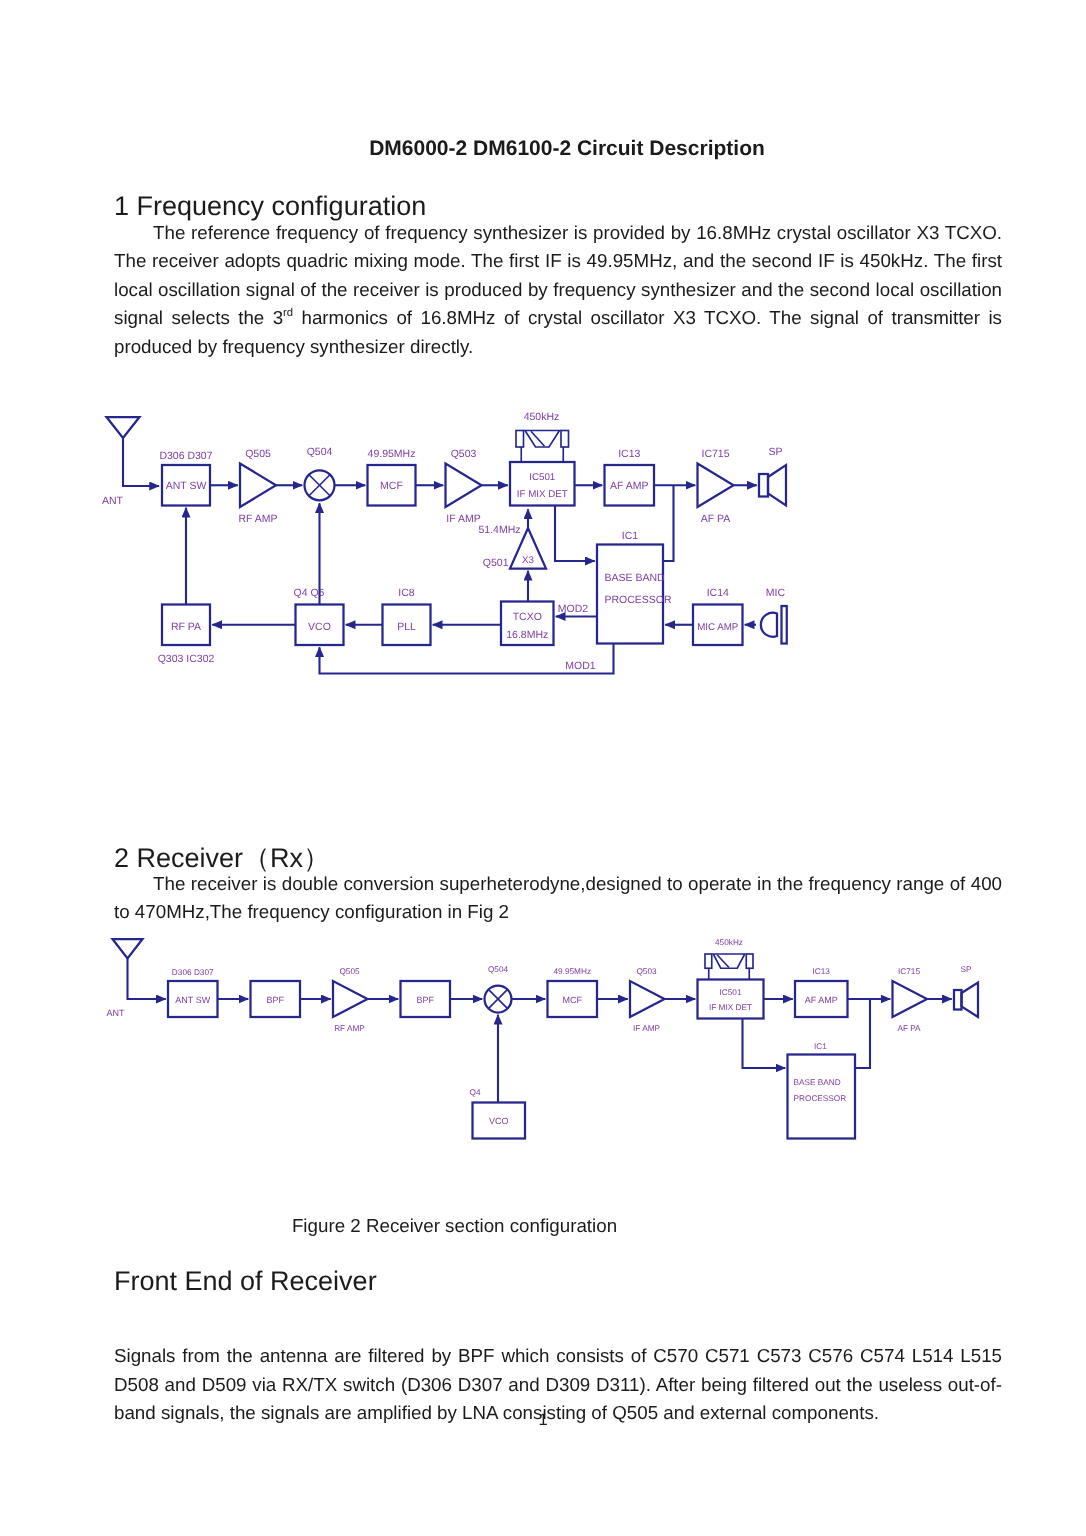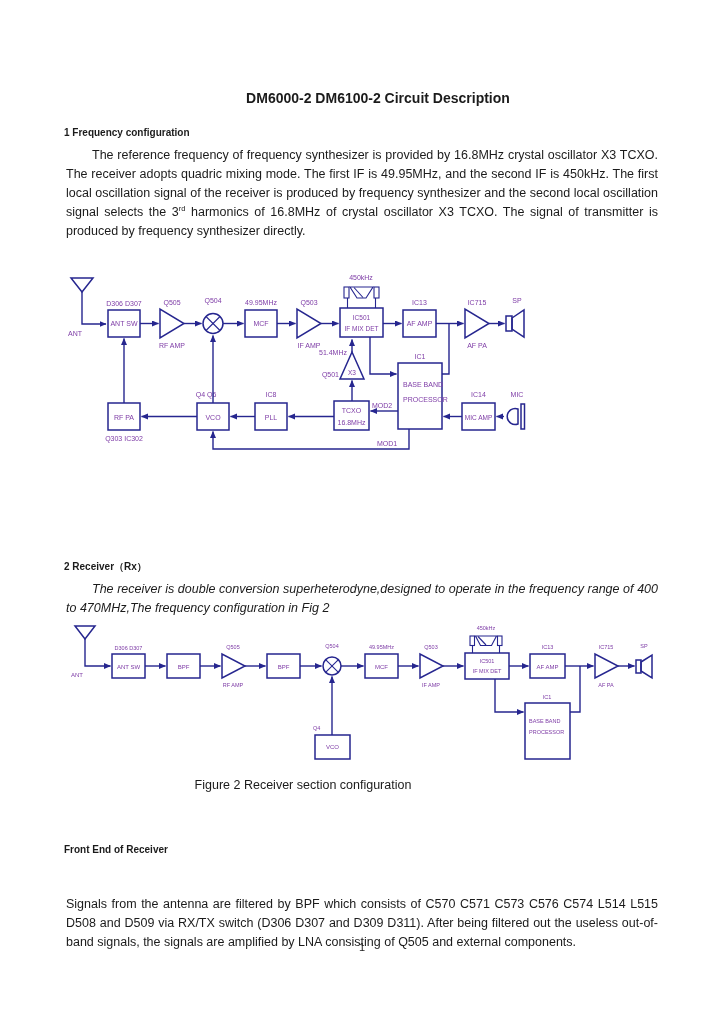--- a/index.html
+++ b/index.html
@@ -5,23 +5,23 @@
   html,body{margin:0;padding:0;background:#e8e8e8;}
   .page{
     width:724px;height:1024px;background:#ffffff;position:relative;
     font-family:"Liberation Sans",sans-serif;color:#1b1b1b;overflow:hidden;
     margin:0 auto;
   }
   .doc-title{
     position:absolute;top:90px;left:16px;width:100%;text-align:center;
     font-size:14px;font-weight:bold;letter-spacing:0px;
   }
-  .sec-heading{position:absolute;left:64px;font-size:10px;font-weight:bold;}
+  .sec-heading{position:absolute;left:76px;font-size:18px;font-weight:normal;}
   .para{
-    position:absolute;left:66px;width:592px;font-size:12.5px;line-height:19px;
+    position:absolute;left:76px;width:592px;font-size:12.5px;line-height:19px;
     text-align:justify;
   }
   .para.indent{text-indent:26px;}
   .para sup{font-size:7.5px;vertical-align:super;line-height:0;}
   .fig{position:absolute;}
   .fig-caption{
     position:absolute;left:68px;width:470px;text-align:center;font-size:12.5px;
   }
   .page-number{
     position:absolute;top:941px;left:0;width:100%;text-align:center;font-size:11px;
@@ -197,21 +197,21 @@
     <g>
       <path class="shape" d="M458,153 a8,8 0 1 0 0,15 z"></path>
       <rect class="shape" x="461" y="148" width="3.5" height="25"></rect>
       <text class="t7 mid" x="457" y="141">MIC</text>
     </g>
     <line class="wire" x1="444" y1="160.5" x2="436.5" y2="160.5" marker-end="url(#ar1)"></line>
   </svg>
 
 
   <div class="sec-heading" style="top:560px;text-align:center;">2 Receiver（Rx）</div>
-  <div class="para indent" style="top:580px;font-style:italic;">The receiver is double conversion superheterodyne,designed to operate in the frequency range of 400 to 470MHz,The frequency configuration in Fig 2</div>
+  <div class="para indent" style="top:580px;">The receiver is double conversion superheterodyne,designed to operate in the frequency range of 400 to 470MHz,The frequency configuration in Fig 2</div>
 
   <svg class="fig" style="top:620px;left:55px;" width="610" height="165" viewBox="0 0 610 165">
     <defs>
       <marker id="ar2" markerWidth="8" markerHeight="8" refX="6.5" refY="3" orient="auto" markerUnits="userSpaceOnUse">
         <path d="M0,0 L7,3 L0,6 Z" fill="#26268F"></path>
       </marker>
     </defs>
 
     <g>
       <polygon class="shape" points="20,6 40,6 30,19"></polygon>
@@ -313,20 +313,20 @@
     <g>
       <rect class="shape" x="470" y="83" width="45" height="56"></rect>
       <text class="t55 mid" x="492" y="79">IC1</text>
       <text class="t55" x="474" y="103">BASE BAND</text>
       <text class="t55" x="474" y="114">PROCESSOR</text>
     </g>
     <polyline class="wire" points="440,59 440,92 468.5,92" marker-end="url(#ar2)"></polyline>
     <polyline class="wire" points="525,46 525,92 515,92"></polyline>
   </svg>
 
-  <div class="fig-caption" style="top:778px;">Figure 2 Receiver section configuration</div>
+  <div class="fig-caption" style="top:810px;">Figure 2 Receiver section configuration</div>
 
   <div class="sec-heading" style="top:844px;">Front End of Receiver</div>
   <div class="para" style="top:863px;margin-top:32px;">Signals from the antenna are filtered by BPF which consists of C570 C571 C573 C576 C574 L514 L515 D508 and D509 via RX/TX switch (D306 D307 and D309 D311). After being filtered out the useless out-of-band signals, the signals are amplified by LNA consisting of Q505 and external components.</div>
 
   <div class="page-number">1</div>
 
 </div>
 
 </body></html>

